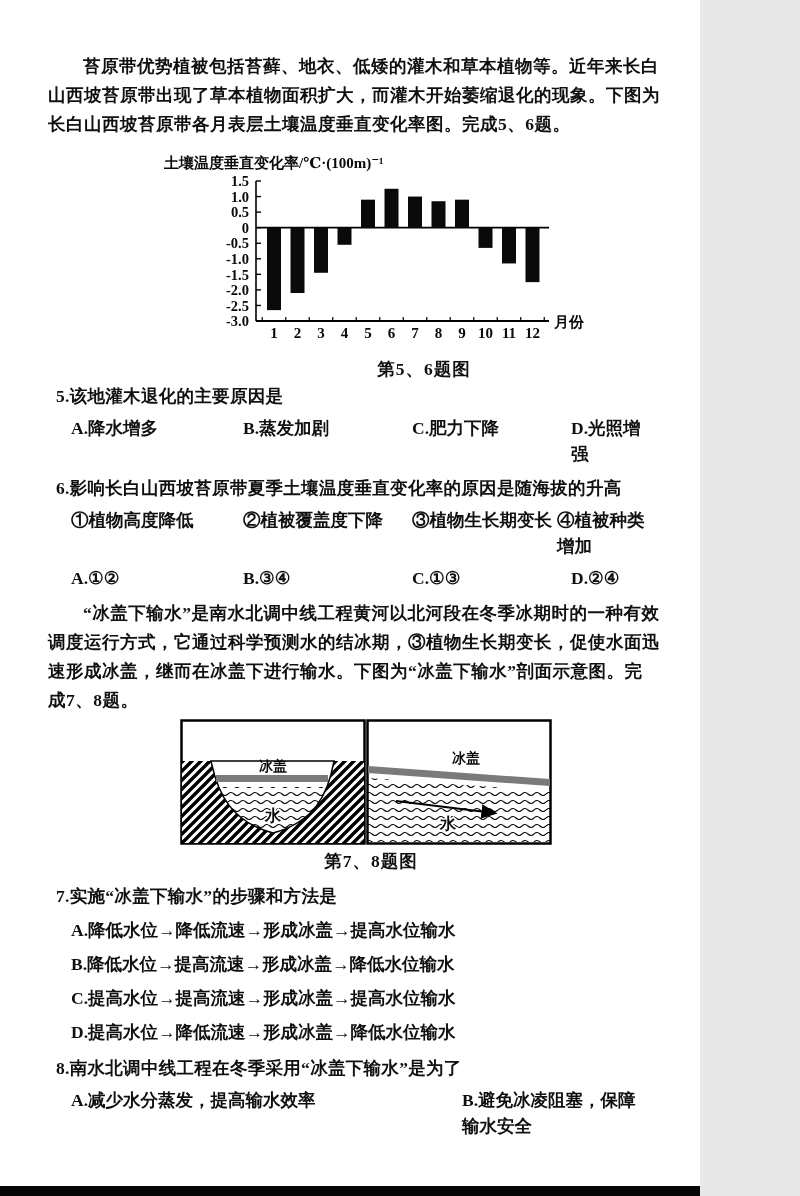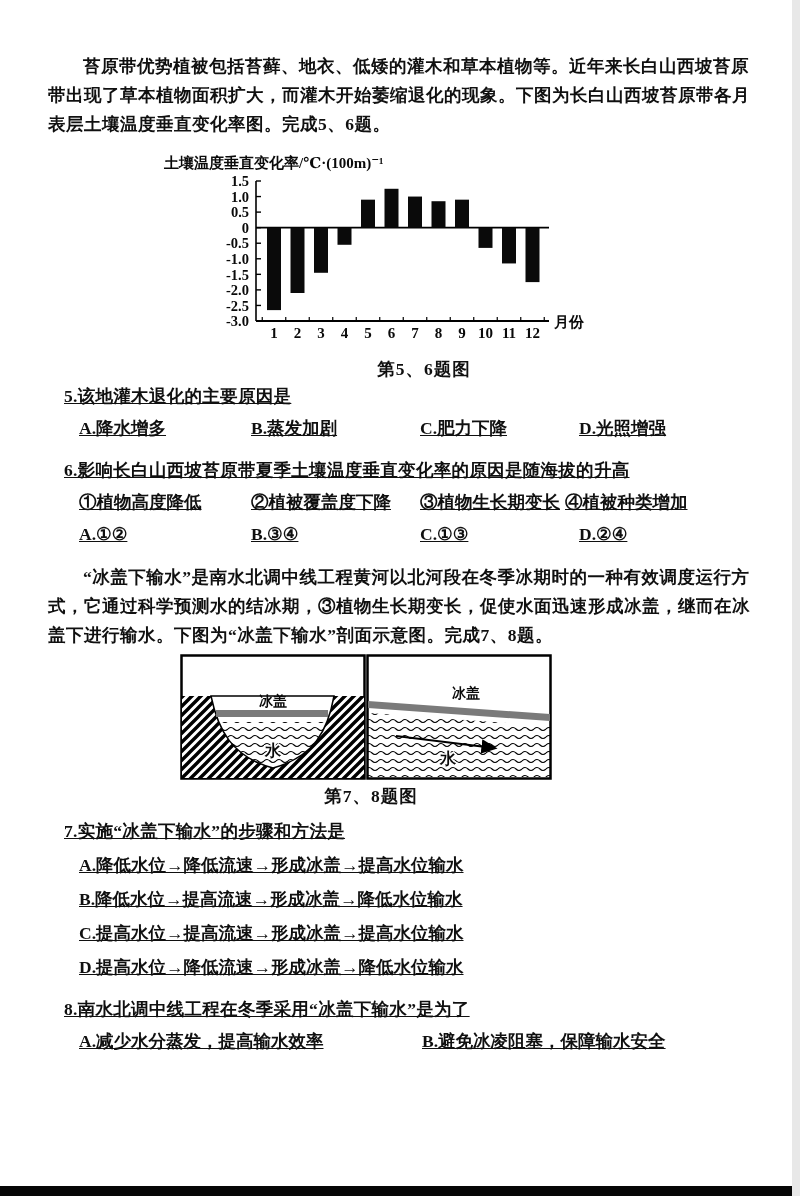--- a/index.html
+++ b/index.html
@@ -1,46 +1,46 @@
 <!DOCTYPE html>
 <html><head>
 <meta charset="utf-8">
 <style>
   html,body{margin:0;padding:0;background:#e8e8e8;}
   .page{
     position:relative;
-    width:792px;height:1196px;
+    width:700px;height:1196px;
     background:#ffffff;
     overflow:hidden;
     font-family:"Liberation Serif","DejaVu Serif",serif;
     color:#101010;
     font-weight:700;
     box-sizing:border-box;
     padding:0 40px 0 48px;
   }
   .para{font-size:17.5px;line-height:29px;text-indent:2em;margin:0;letter-spacing:.5px;}
   .para1{margin-top:52px;}
   .para2{margin-top:6px;}
   .chart-block{margin-top:14px;}
   .chart-block svg{display:block;margin-left:96px;}
   svg text{font-family:"Liberation Serif","DejaVu Serif",serif;fill:#0a0a0a;}
   .chart-caption,.diagram-caption{
     font-size:17.5px;line-height:24px;text-align:center;font-weight:700;letter-spacing:1px;
   }
   .chart-caption{width:560px;margin-left:96px;margin-top:4px;}
-  .question{margin:16px;text-decoration:underline;}
+  .question{margin:8px;}
   .stem{font-size:17.5px;line-height:26px;letter-spacing:.3px;}
   .q5{margin-top:2px;}
   .q6{margin-top:6px;}
   .q7{margin-top:10px;}
   .q8{margin-top:10px;}
   .opts{display:grid;margin-left:15px;margin-top:6px;font-size:17.5px;line-height:26px;}
   .opts-4{grid-template-columns:172px 169px 159px auto;}
   .subs-4{grid-template-columns:172px 169px 145px auto;}
-  .opts-2{grid-template-columns:343px auto;}
+  .opts-2{grid-template-columns:343px auto;gap:48px;}
   .opt-line{margin-left:15px;margin-top:8px;font-size:17.5px;line-height:26px;}
   .opts-2 + .opts-2{margin-top:8px;}
   .diagrams{display:flex;margin-left:132px;margin-top:4px;}
   .diagram-caption{width:382px;margin-left:132px;margin-top:4px;}
   .footer{margin-top:22px;text-align:center;font-size:15.5px;letter-spacing:.5px;}
   .scan-bar{position:absolute;left:0;right:0;bottom:0;height:10px;background:#060606;}
 </style>
 </head>
 <body>
 

